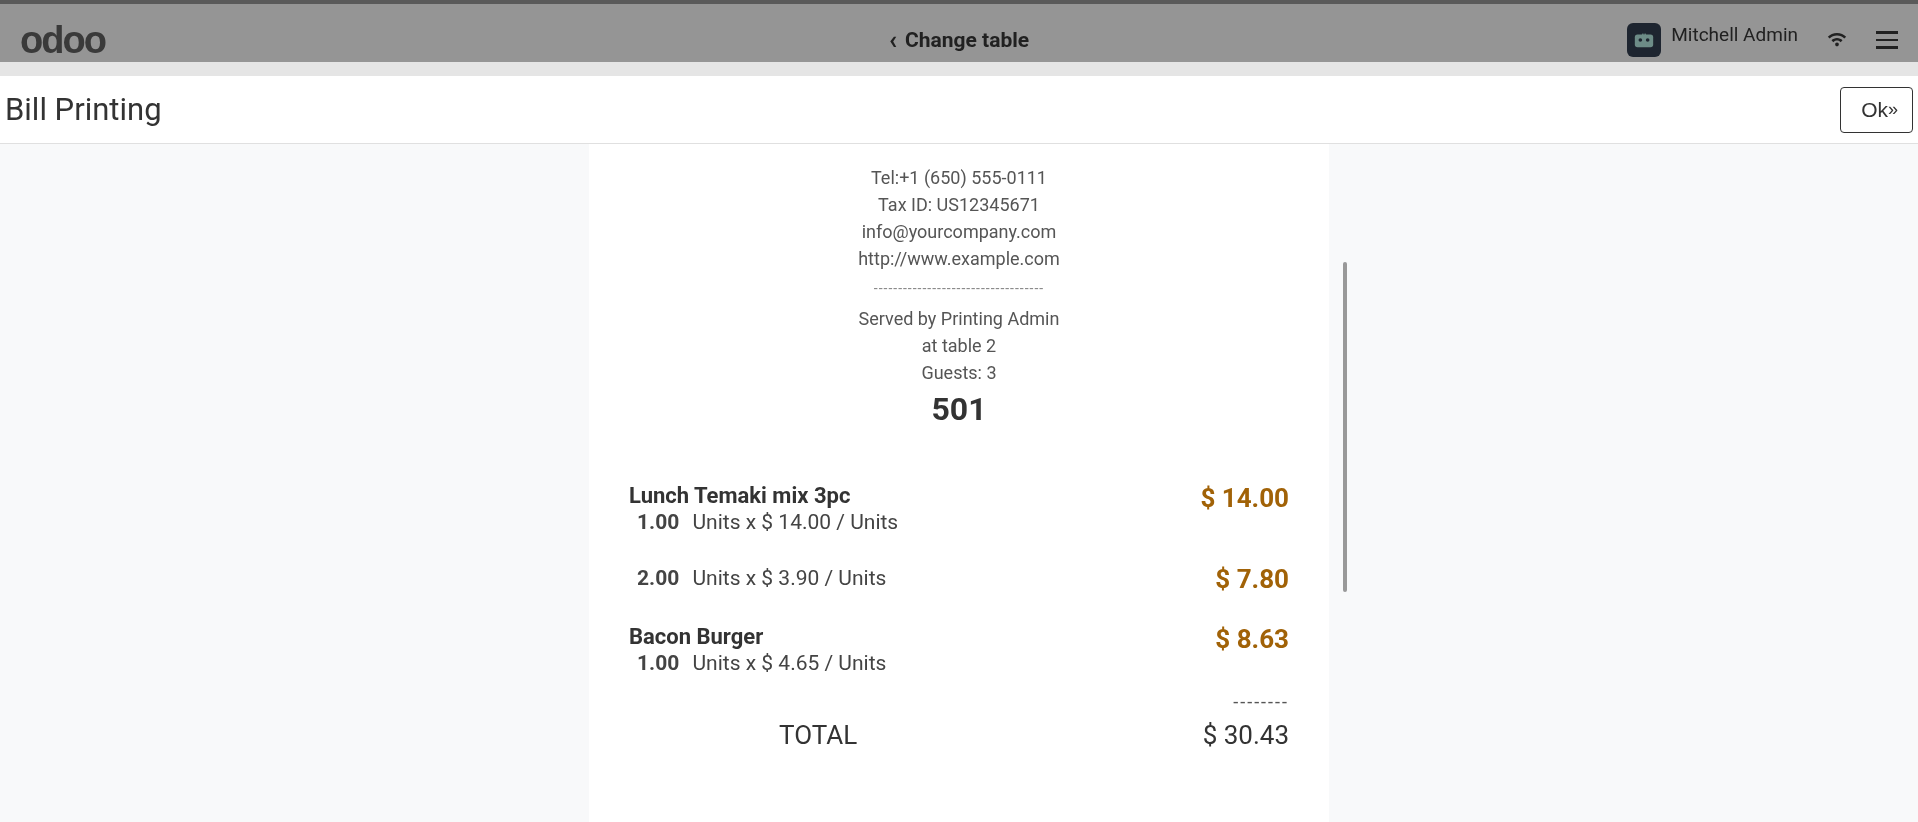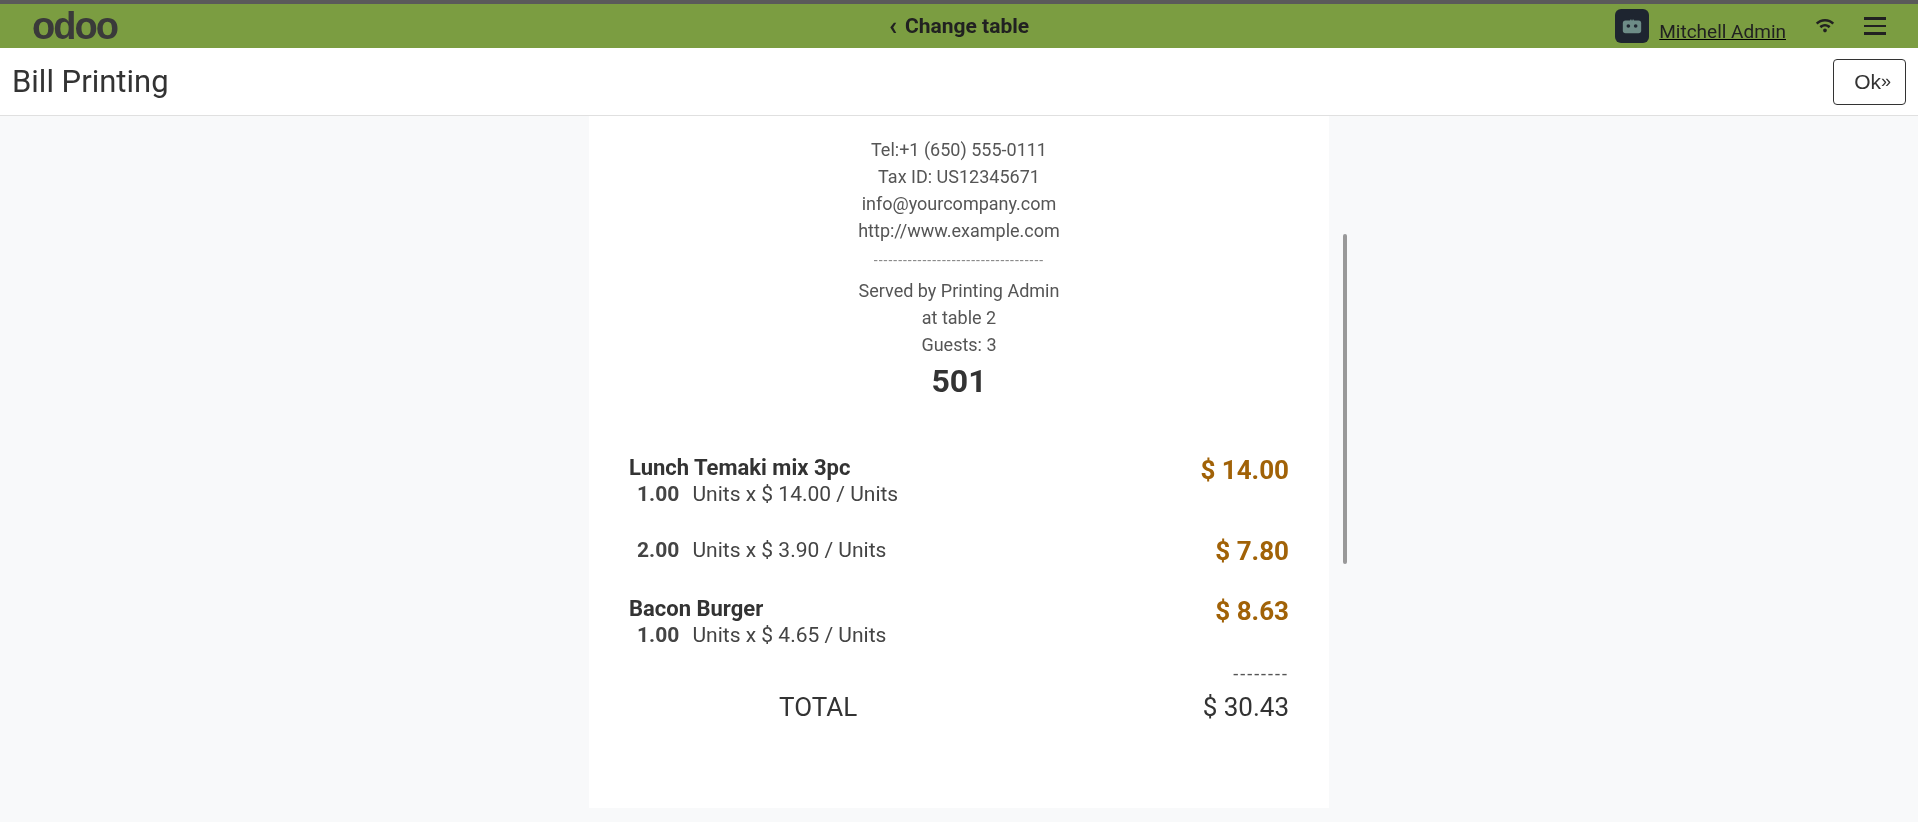--- a/index.html
+++ b/index.html
@@ -10,25 +10,25 @@
     body {
       font-family: -apple-system, BlinkMacSystemFont, "Segoe UI", Roboto, "Helvetica Neue", Arial, sans-serif;
       background: #f8f9fa;
       width: 1918px;
       height: 822px;
       overflow: hidden;
       position: relative;
     }
     .topbar {
       position: relative;
-      height: 48px;
-      background: #bef264;
-      display: flex;
-      align-items: center;
-      padding: 0 32px;
+      height: 76px;
+      background: #e5e5e5;
+      display: flex;
+      align-items: center;
+      padding: 0 20px;
       border-top: 4px solid #8a8a8a;
     }
     .overlay-topbar {
       position: absolute;
       top: 0;
       left: 0;
       width: 100%;
       height: 62px;
       background: rgba(0,0,0,0.35);
       z-index: 10;
@@ -57,23 +57,22 @@
       font-weight: 700;
     }
     .topbar-right {
       margin-left: auto;
       display: flex;
       align-items: center;
       gap: 28px;
     }
     .user-area {
       display: flex;
-      align-items: flex-end;
+      align-items: flex-start;
       gap: 10px;
-      text-decoration: underline;
     }
     .avatar {
       width: 34px;
       height: 34px;
       border-radius: 6px;
       background: #2f3a4a;
       display: flex;
       align-items: center;
       justify-content: center;
       color: #a8d8d0;
@@ -98,21 +97,21 @@
       background: #333;
     }
     .subheader {
       position: relative;
       z-index: 20;
       height: 68px;
       background: #fff;
       border-bottom: 1px solid #e0e0e0;
       display: flex;
       align-items: center;
-      padding: 0 12px;
+      padding: 0 5px;
       justify-content: space-between;
     }
     .page-title {
       font-size: 31px;
       font-weight: 400;
       color: #333;
     }
     .ok-button {
       display: flex;
       align-items: center;

